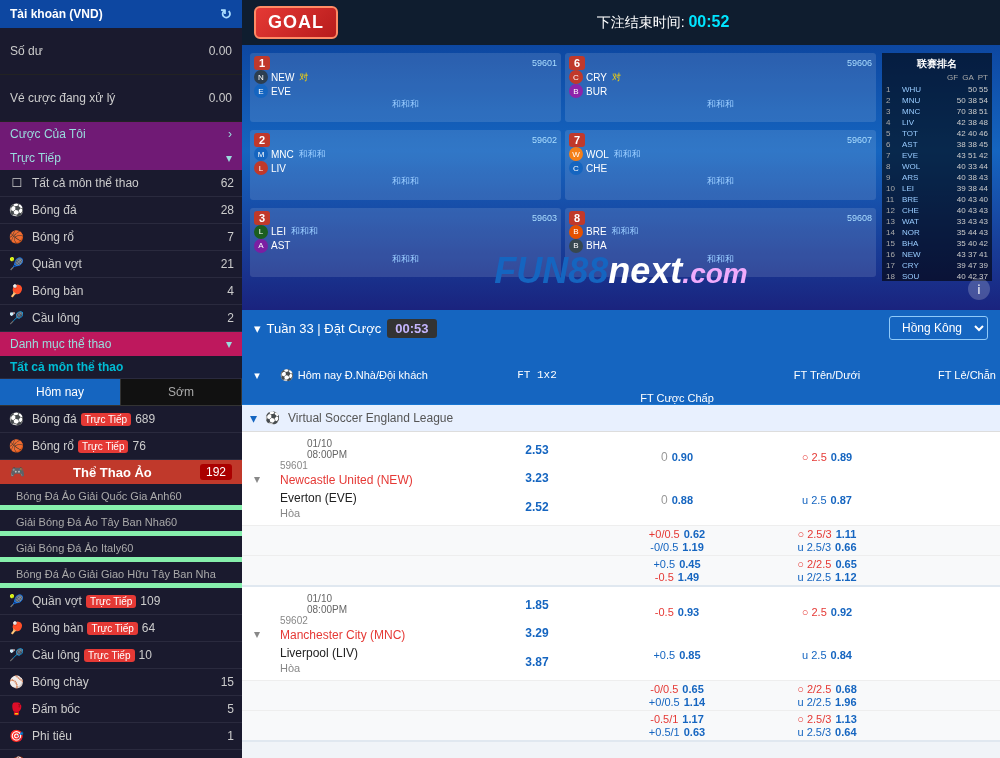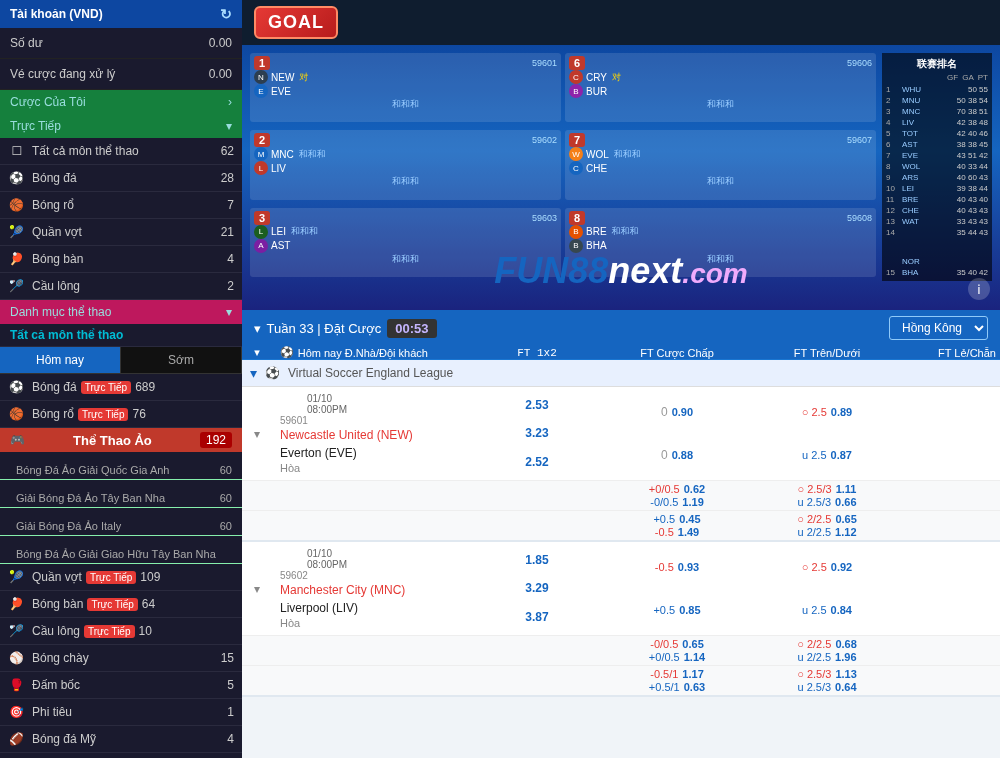--- a/index.html
+++ b/index.html
@@ -2,32 +2,32 @@
 <html><head>
   <meta charset="utf-8">
   <style>
     * { margin: 0; padding: 0; box-sizing: border-box; }
     body { font-family: Arial, sans-serif; font-size: 12px; background: #1a1a2e; color: #333; width: 1000px; height: 758px; overflow: hidden; display: flex; }
 
     
     .sidebar { width: 242px; background: #1a1a2e; color: #ccc; flex-shrink: 0; overflow-y: auto; height: 758px; }
     .sidebar-section-header { background: #0d47a1; color: #fff; padding: 6px 10px; display: flex; justify-content: space-between; align-items: center; font-size: 12px; font-weight: bold; }
     .sidebar-section-header .icon { color: #adf; font-size: 14px; cursor: pointer; }
-    .sidebar-sub-item { display: flex; justify-content: space-between; align-items: center; padding: 8px 10px; color: #ccc; font-size: 12px; border-bottom: 1px solid #222; }
-    .section-toggle { background: #15803d; color: #9dd; padding: 5px 10px; display: flex; justify-content: space-between; align-items: center; cursor: pointer; font-size: 12px; }
+    .sidebar-sub-item { display: flex; justify-content: space-between; align-items: center; padding: 16px 10px; color: #ccc; font-size: 12px; border-bottom: 1px solid #222; }
+    .section-toggle { background: #701a75; color: #9dd; padding: 5px 10px; display: flex; justify-content: space-between; align-items: center; cursor: pointer; font-size: 12px; }
     .sport-item { display: flex; align-items: center; padding: 4px 8px; border-bottom: 1px solid #2a2a3e; color: #ccc; font-size: 12px; }
     .sport-item .sport-icon { width: 18px; height: 18px; margin-right: 6px; display: inline-flex; align-items: center; justify-content: center; }
     .sport-item .count { margin-left: auto; color: #ccc; }
     .sport-item .badge-live { background: #e53935; color: #fff; padding: 1px 4px; border-radius: 3px; font-size: 10px; margin-left: 4px; }
     .sport-item .badge-num { margin-left: 4px; color: #ccc; }
     .time-tabs { display: flex; background: #111; border-bottom: 1px solid #333; }
     .time-tab { flex: 1; text-align: center; padding: 6px 0; color: #aaa; cursor: pointer; font-size: 12px; border-right: 1px solid #333; }
     .time-tab.active { background: #1565c0; color: #fff; }
     .sidebar-category { padding: 4px 10px; color: #00bcd4; font-size: 12px; font-weight: bold; cursor: pointer; border-bottom: 1px solid #2a2a3e; }
-    .sidebar-sport-sub { padding: 12px 10px 3px 16px; color: #aaa; font-size: 11px; border-bottom: 1px solid #86efac; cursor: pointer; display: flex; justify-content: space-between; }
+    .sidebar-sport-sub { padding: 6px 10px 3px 16px; color: #aaa; font-size: 11px; border-bottom: 5px solid #86efac; cursor: pointer; display: flex; justify-content: flex-start; }
     .sidebar-sport-sub .count { color: #aaa; }
     .highlighted-row { background: #c0392b; color: #fff; padding: 4px 10px; display: flex; justify-content: space-between; align-items: center; }
     .highlighted-row .name { font-weight: bold; font-size: 13px; }
     .highlighted-row .count { background: #a00; padding: 1px 6px; border-radius: 3px; }
 
     
     .main { flex: 1; display: flex; flex-direction: column; overflow: hidden; }
 
     
     .video-area { background: #1e3a5f; height: 310px; position: relative; overflow: hidden; }
@@ -56,21 +56,21 @@
     
     .betting-area { flex: 1; background: #f0f4f8; overflow-y: auto; }
     .betting-header { background: #1565c0; color: #fff; padding: 6px 12px; display: flex; align-items: center; justify-content: space-between; font-size: 13px; }
     .timer-badge { background: #333; color: #c4b5fd; font-weight: bold; padding: 2px 8px; border-radius: 3px; font-size: 13px; }
     .hk-select { background: #1565c0; border: 1px solid #90caf9; color: #fff; padding: 3px 8px; border-radius: 3px; font-size: 12px; cursor: pointer; }
 
     .col-headers { display: flex; background: #1565c0; color: #fff; font-size: 11px; border-bottom: 1px solid #1976d2; }
     .col-toggle { width: 30px; flex-shrink: 0; display: flex; align-items: center; justify-content: center; }
     .col-team { width: 200px; flex-shrink: 0; display: flex; align-items: center; padding-left: 8px; }
     .col-1x2 { width: 130px; flex-shrink: 0; text-align: left; display: flex; align-items: center; justify-content: center; font-family: Liberation Mono, monospace; }
-    .col-chap { width: 150px; flex-shrink: 0; display: flex; align-items: center; justify-content: center; }
+    .col-chap { width: 150px; flex-shrink: 0; display: flex; align-items: center; justify-content: center; margin-top: 46px; }
     .col-tren-duoi { width: 150px; flex-shrink: 0; text-align: center; display: flex; align-items: center; justify-content: center; }
     .col-le-chan { width: 130px; flex-shrink: 0; text-align: center; display: flex; align-items: center; justify-content: center; }
 
     .league-header { background: #e8f0fe; padding: 5px 8px; color: #555; font-size: 12px; display: flex; align-items: center; gap: 8px; border-bottom: 1px solid #ddd; }
     .league-icon { color: #1565c0; font-size: 14px; }
 
     .match-block { background: #fff; border-bottom: 2px solid #e0e8f0; }
     .match-main-row { display: flex; align-items: stretch; min-height: 52px; }
     .match-toggle { width: 30px; flex-shrink: 0; display: flex; align-items: center; justify-content: center; color: #888; cursor: pointer; }
     .match-teams { width: 200px; flex-shrink: 0; padding: 6px 8px; }
@@ -247,20 +247,24 @@
     <span>Golf</span>
     <span class="count">36</span>
   </div>
 </div>
 
 <div class="main">
 
   <div class="video-area">
     <div class="video-top-bar">
       <div class="goal-logo">GOAL</div>
+      <div class="video-title-center">
+        <span>下注结束时间:</span>
+        <span class="countdown">00:52</span>
+      </div>
     </div>
 
     <div class="schedule-bg">
       <div style="display:flex; gap:6px; height:228px; overflow:hidden;">
 
         <div style="flex:1; display:grid; grid-template-columns: 1fr 1fr; gap:4px;">
 
           <div class="match-row">
             <div style="display:flex; justify-content:space-between; align-items:center;">
               <span style="background:#c0392b; color:#fff; font-size:11px; font-weight:bold; padding:1px 5px; border-radius:3px;">1</span>
@@ -407,21 +411,21 @@
               <span class="nums">43 51 42</span>
             </div>
           <div class="rank-row">
               <span class="pos">8</span>
               <span class="team" style="color:#9cf;">WOL</span>
               <span class="nums">40 33 44</span>
             </div>
           <div class="rank-row">
               <span class="pos">9</span>
               <span class="team" style="color:#9cf;">ARS</span>
-              <span class="nums">40 60 43</span>
+              <span class="nums">40 38 43</span>
             </div>
           <div class="rank-row">
               <span class="pos">10</span>
               <span class="team" style="color:#9cf;">LEI</span>
               <span class="nums">39 38 44</span>
             </div>
           <div class="rank-row">
               <span class="pos">11</span>
               <span class="team" style="color:#9cf;">BRE</span>
               <span class="nums">40 43 40</span>
@@ -431,21 +435,21 @@
               <span class="team" style="color:#9cf;">CHE</span>
               <span class="nums">40 43 43</span>
             </div>
           <div class="rank-row">
               <span class="pos">13</span>
               <span class="team" style="color:#9cf;">WAT</span>
               <span class="nums">33 43 43</span>
             </div>
           <div class="rank-row">
               <span class="pos">14</span>
-              <span class="team" style="color:#9cf;margin-top:29px;">NOR</span>
+              <span class="team" style="color:#9cf;">NOR</span>
               <span class="nums">35 44 43</span>
             </div>
           <div class="rank-row">
               <span class="pos">15</span>
               <span class="team" style="color:#9cf;">BHA</span>
               <span class="nums">35 40 42</span>
             </div>
           <div class="rank-row">
               <span class="pos">16</span>
               <span class="team" style="color:#9cf;">NEW</span>

